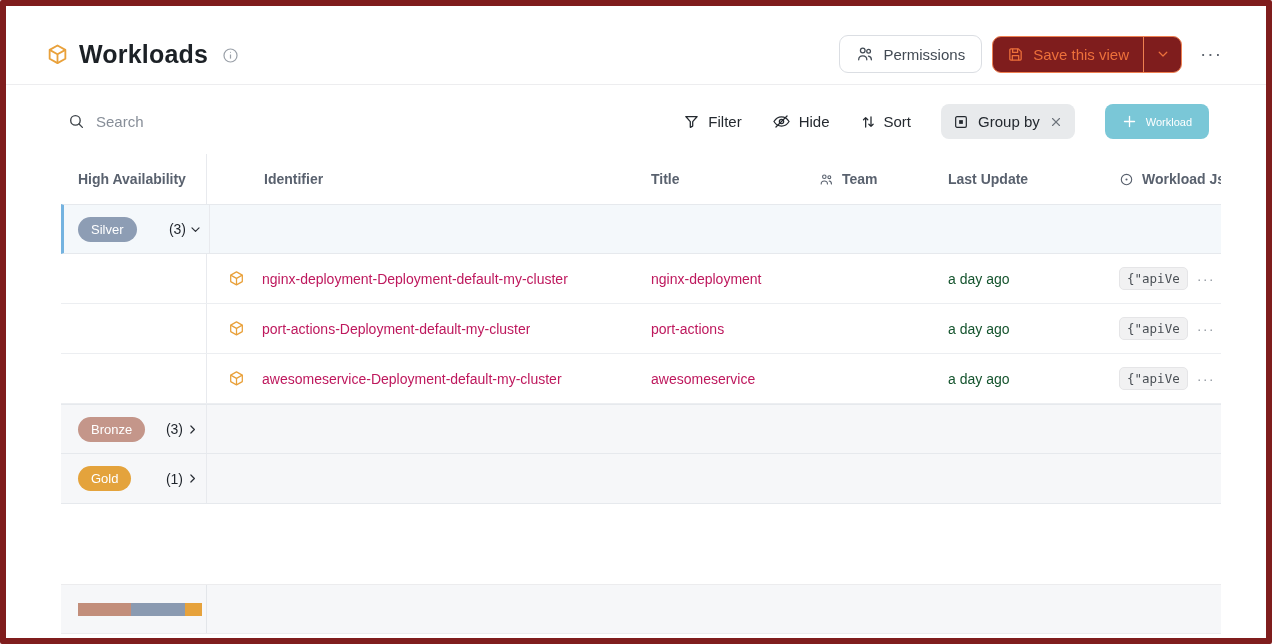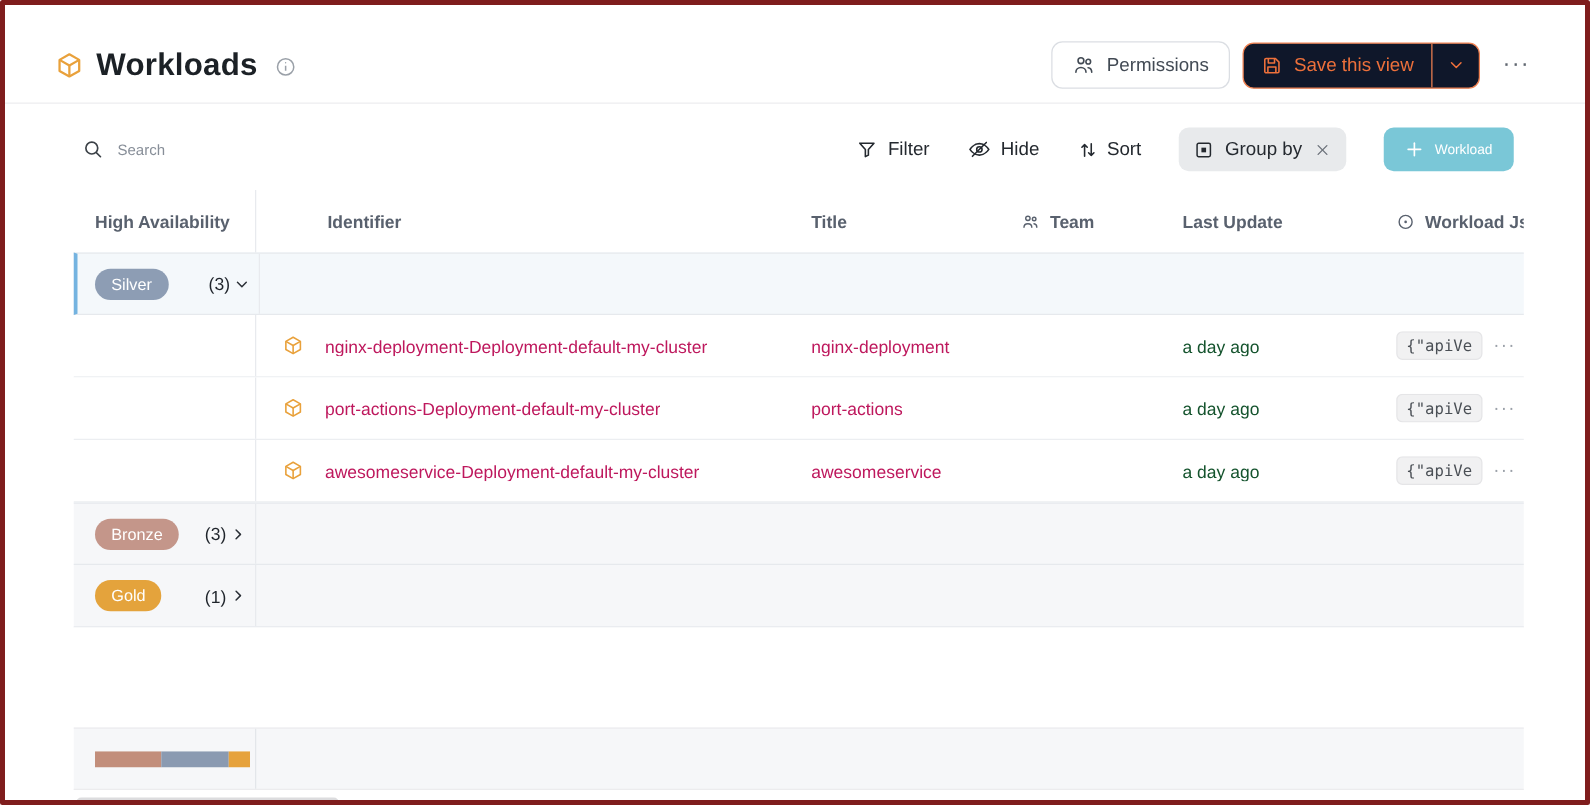--- a/index.html
+++ b/index.html
@@ -1,20 +1,20 @@
 <!DOCTYPE html>
 <html><head>
 <meta charset="utf-8">
 <style>
   * { margin:0; padding:0; box-sizing:border-box; }
   html,body { background:#fff; }
   body { font-family:"Liberation Sans", sans-serif; }
   .frame {
     width:1272px; height:644px; background:#fff;
-    border:4px solid #7f1d1d; border-radius:2px;
+    border:6px solid #7f1d1d; border-radius:2px;
     overflow:hidden; position:relative;
   }
   svg { display:block; }
 
   
   .page-header {
     height:79px; display:flex; align-items:center;
     padding:26px 42px 8px 40px; border-bottom:1px solid #ededef;
   }
   .title-wrap { display:flex; align-items:center; gap:10px; }
@@ -22,41 +22,41 @@
   .page-title { font-size:25px; font-weight:700; color:#1c2126; letter-spacing:.2px; }
   .info-icon { color:#9aa0a8; margin-left:4px; margin-top:2px; }
   .header-actions { margin-left:auto; display:flex; align-items:center; gap:10px; }
   .btn-permissions {
     display:flex; align-items:center; gap:9px; background:#fff;
     border:1px solid #dbdee3; border-radius:9px; padding:9px 16px;
     font-size:15px; color:#424a54; cursor:pointer; font-family:inherit;
   }
   .btn-save {
     display:flex; align-items:stretch; border:1.5px solid #ef8050;
-    border-radius:9px; overflow:hidden; background:#0f172a; cursor:pointer;
+    border-radius:9px; overflow:hidden; background:#7f1d1d; cursor:pointer;
   }
   .btn-save .save-main {
     display:flex; align-items:center; gap:9px; padding:9px 14px;
     color:#ed703b; font-size:15px;
   }
   .btn-save .save-caret {
     display:flex; align-items:center; justify-content:center; width:38px;
     border-left:1.5px solid #ef8050; color:#ed703b;
   }
   .header-more { border:none; background:none; color:#606770; font-size:19px;
     letter-spacing:1px; cursor:pointer; padding:4px 2px; margin-left:6px; }
 
   
   .toolbar {
     height:69px; display:flex; align-items:center;
     padding:18px 57px 14px 62px;
   }
   .search-box { display:flex; align-items:center; gap:11px; color:#3c4248; flex:0 0 auto; }
   .search-box input {
-    border:none; outline:none; font-size:12px; font-family:inherit;
+    border:none; outline:none; font-size:15px; font-family:inherit;
     color:#3b82f6; width:340px; background:transparent;
   }
   .search-box input::placeholder { color:#878e98; }
   .toolbar-right { margin-left:auto; display:flex; align-items:center; gap:30px; }
   .tool-btn {
     display:flex; align-items:center; gap:8px; border:none; background:none;
     font-size:15px; color:#24292f; cursor:pointer; font-family:inherit;
   }
   .groupby-chip {
     display:flex; align-items:center; gap:9px; background:#e8eaec;

